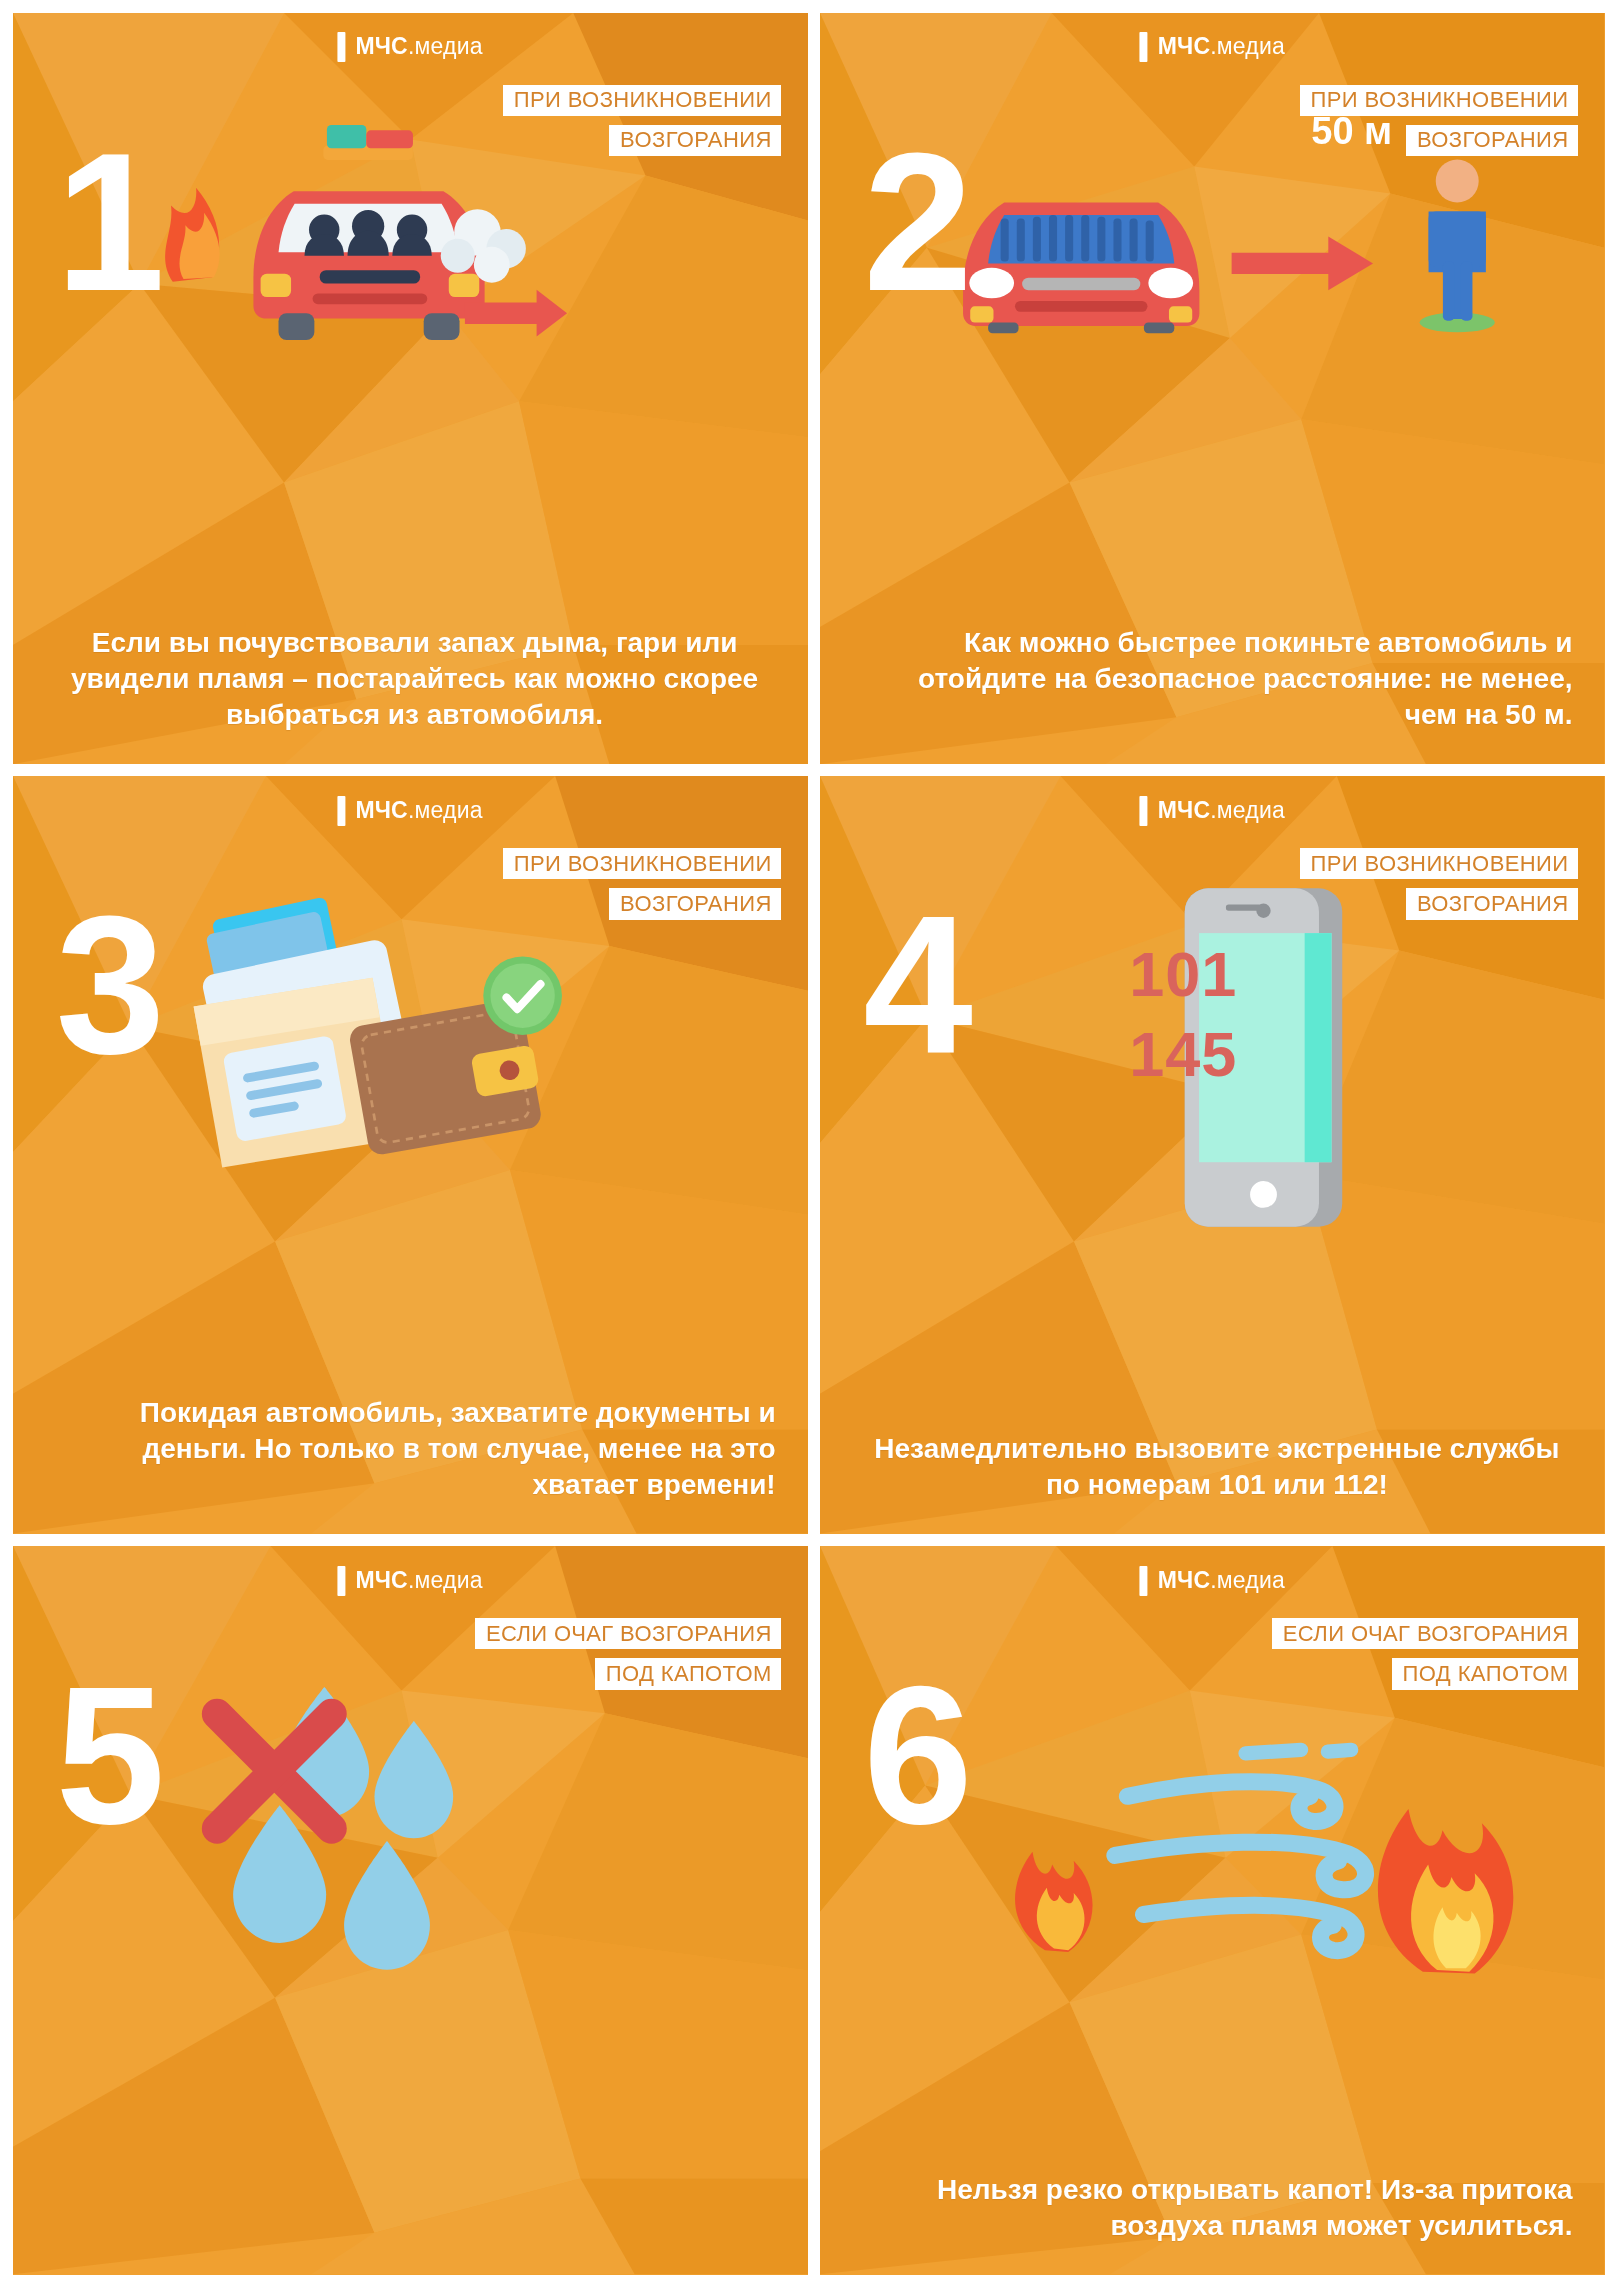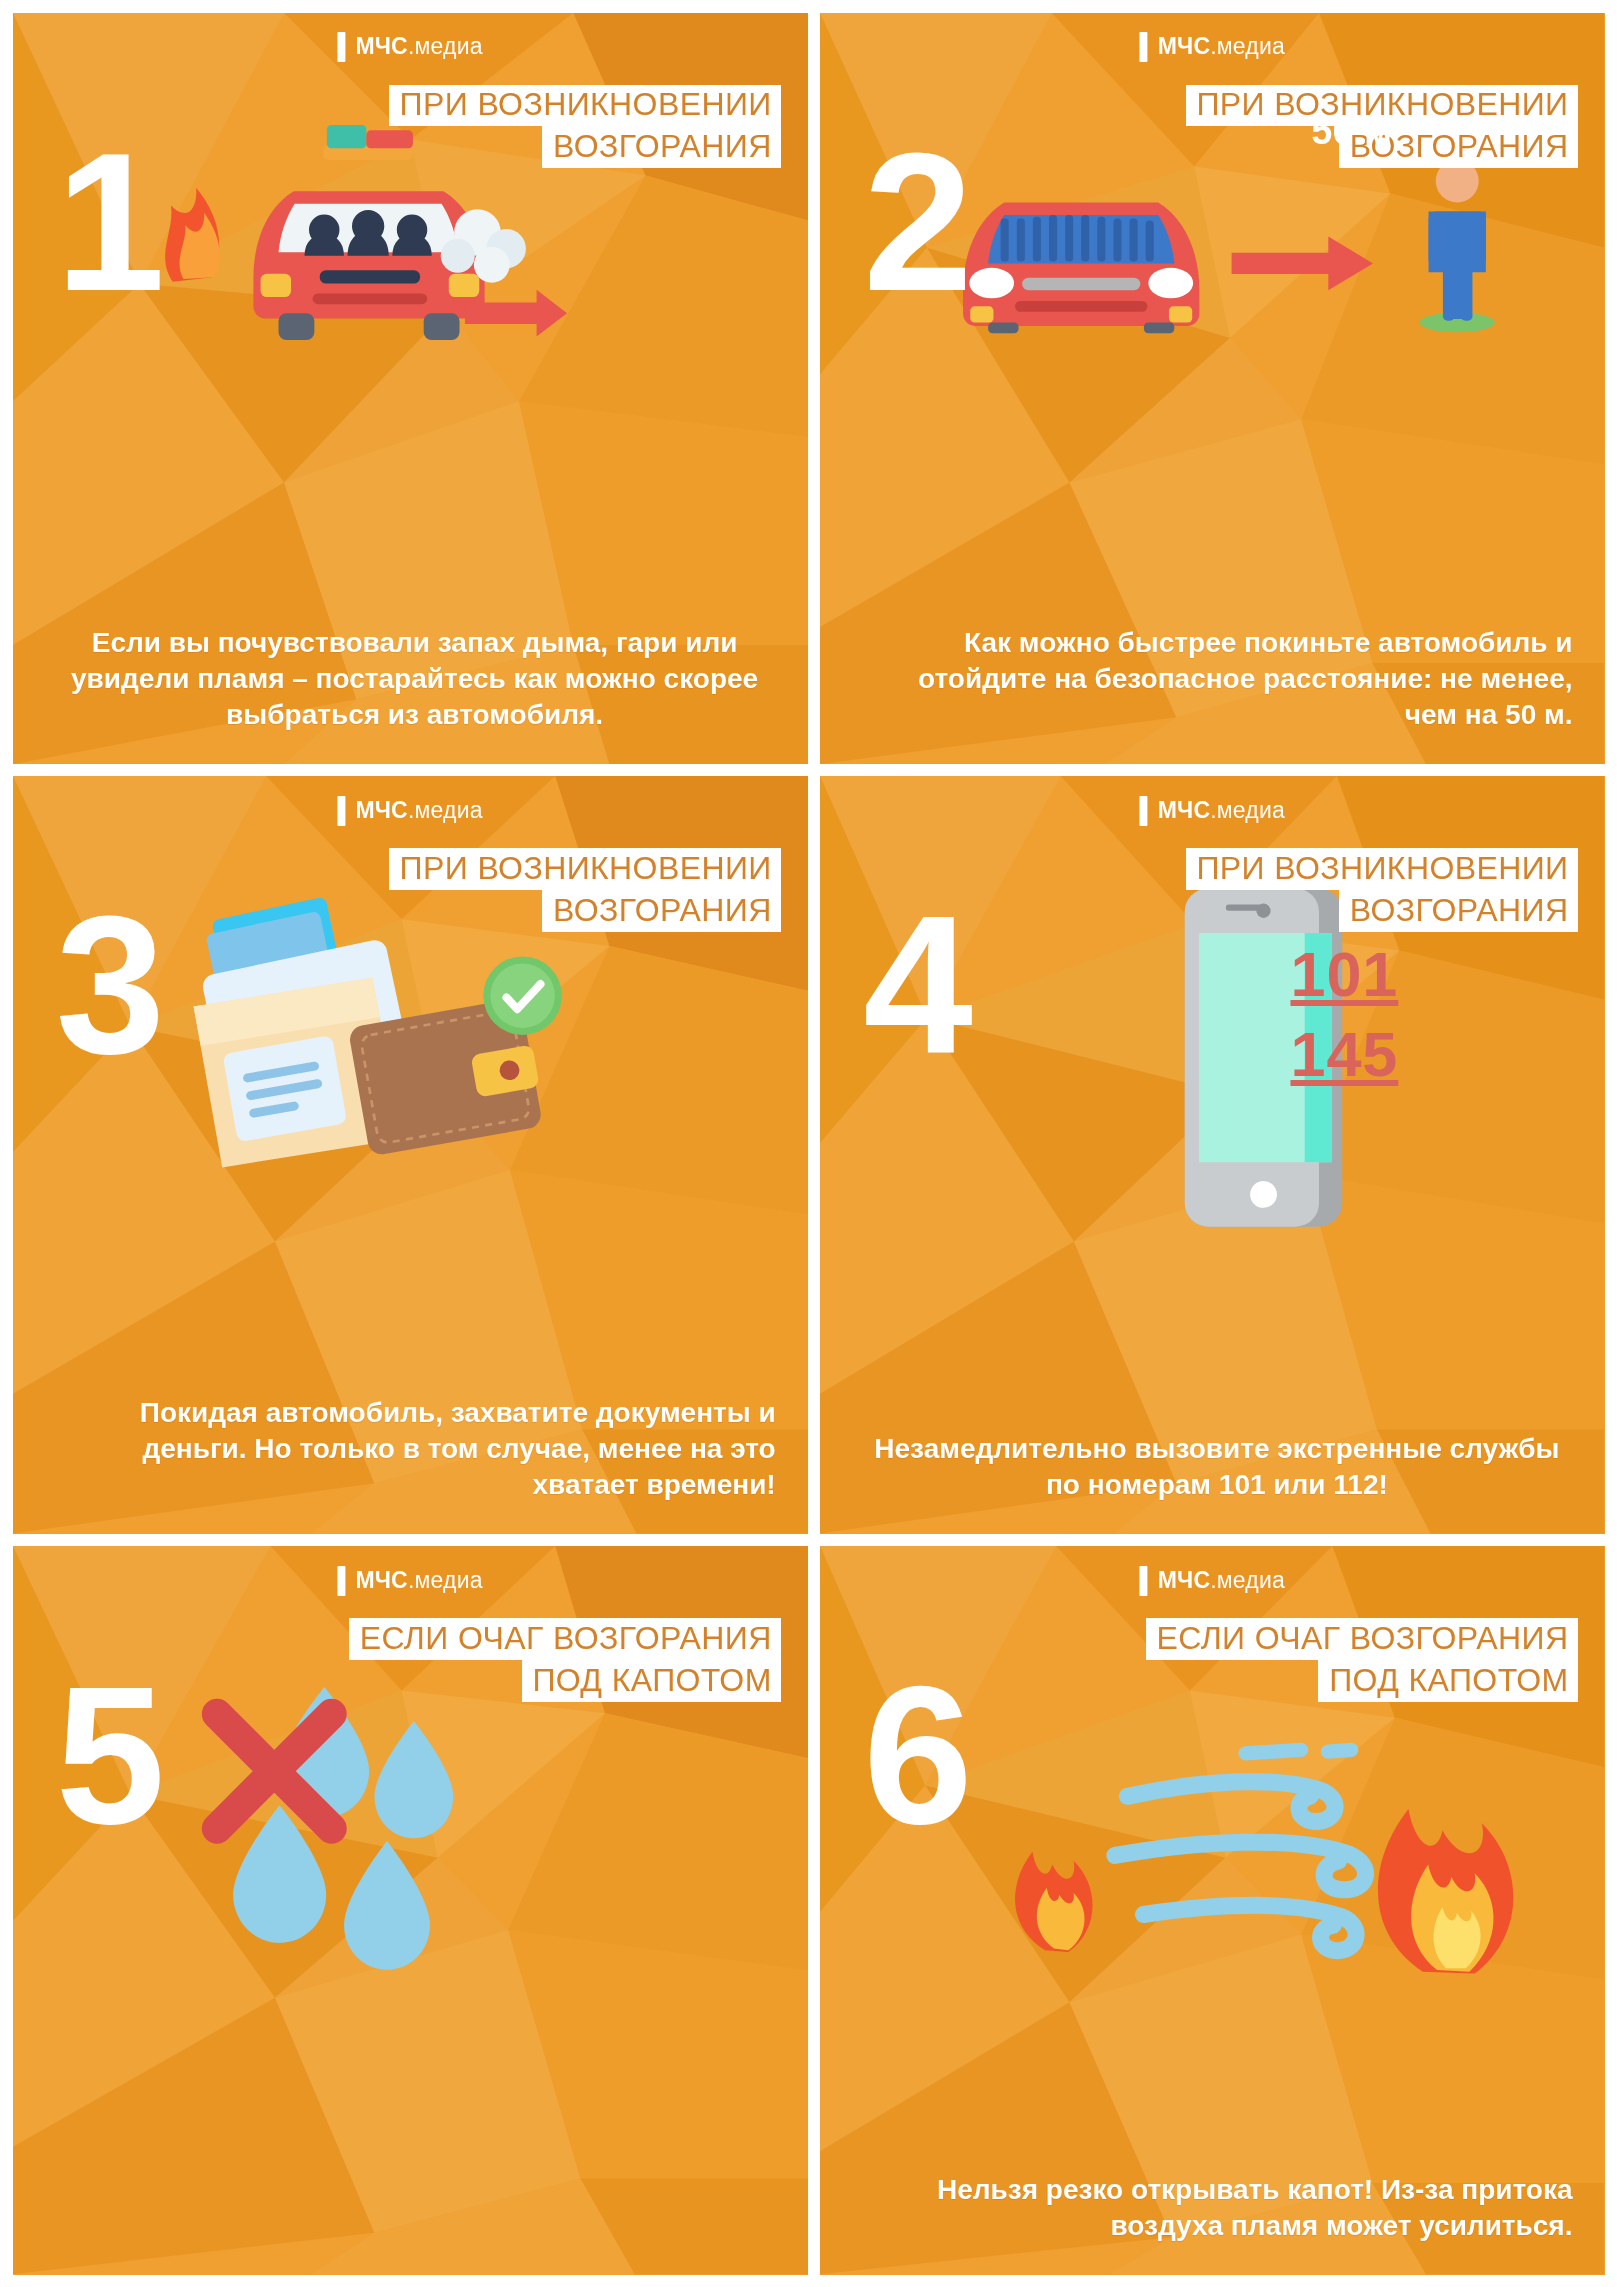--- a/index.html
+++ b/index.html
@@ -44,25 +44,25 @@
   .logo-bar { width: 8px; height: 29.6px; background: #ffffff; border-radius:0.9px; flex: 0 0 auto;}
   .logo-text { color:#ffffff; font-size: 23px; letter-spacing: 0.2px; }
   .logo-text b { font-weight: 700; }
   .logo-text span { font-weight: 400; }
 
   .header { position: absolute; right: 27px; top: 72px; z-index: 5; text-align: right; }
   .header .hline {
     display: inline-block;
     background: #ffffff;
     color: #D4822A;
-    font-size: 32px;
+    font-size: 22px;
     font-weight: 400;
     letter-spacing: 0.4px;
     padding: 3.6px 9px 4.5px 10.7px;
-    margin-bottom: 0;
+    margin-bottom: 9px;
     line-height: 1.05;
     white-space: nowrap;
   }
 
   .numeral {
     position: absolute;
     left: 43px; top: 125px;
     color: #ffffff;
     font-size: 197px;
     font-weight: 700;
@@ -349,21 +349,21 @@
       <svg class="art" style="left:309px; top:107px; width:269px; height:349px;" viewBox="0 0 300 390">
         <rect x="62" y="6" width="176" height="378" rx="26" fill="#A7AAAD"></rect>
         <rect x="62" y="6" width="150" height="378" rx="26" fill="#C9CCCF"></rect>
         <rect x="78" y="56" width="148" height="256" fill="#AAF2E0"></rect>
         <rect x="196" y="56" width="30" height="256" fill="#5FE8D2"></rect>
         <circle cx="150" cy="31" r="8" fill="#8E9296"></circle>
         <rect x="108" y="24" width="40" height="7" rx="3" fill="#8E9296"></rect>
         <circle cx="150" cy="348" r="15" fill="#FFFFFF"></circle>
       </svg>
 
-      <div style="position:absolute; left:309px; top:159px; width:269px; text-align:right; z-index:6; color:#D9645C; font-size:63px; font-weight:700; line-height:1.26; letter-spacing:0.9px;text-decoration:underline;">
+      <div style="position:absolute; left:309px; top:159px; width:269px; text-align:left; z-index:6; color:#D9645C; font-size:63px; font-weight:700; line-height:1.26; letter-spacing:0.9px;">
         <div>101</div>
         <div>145</div>
       </div>
 
       <div class="caption center">Незамедлительно вызовите экстренные службы по номерам 101 или 112!</div>
     </div>
   </div>
 
   <div class="cell col-l row-3">
     <div class="panel">

